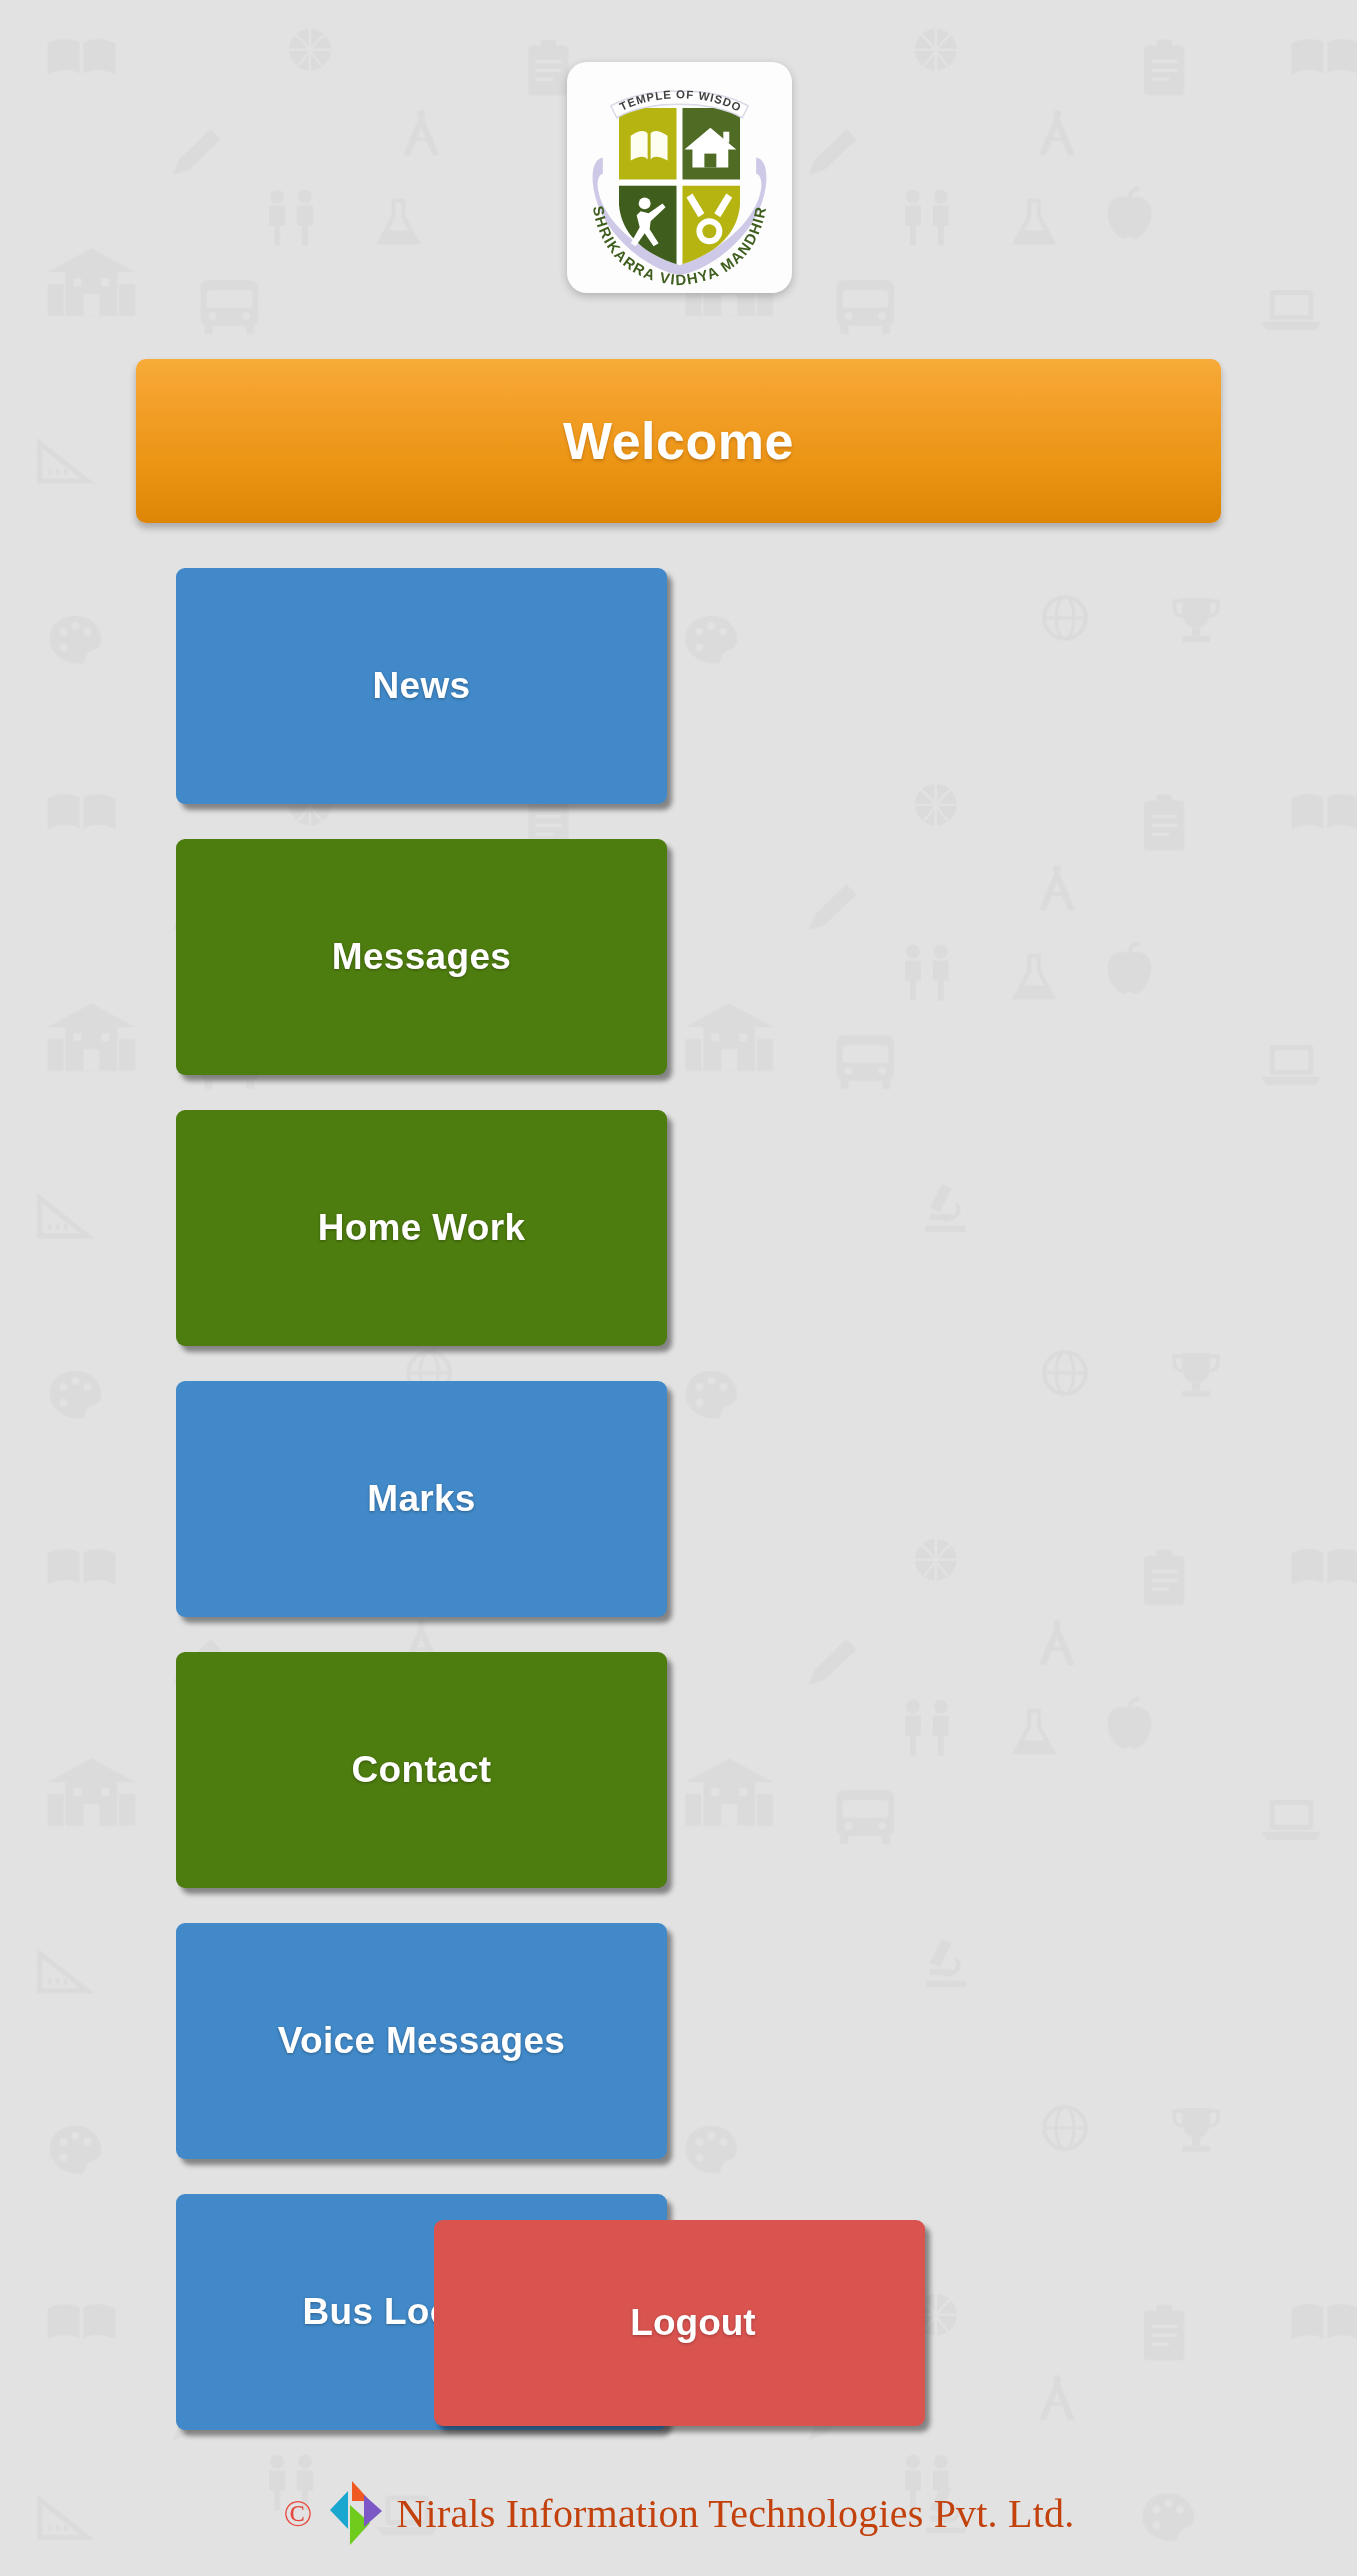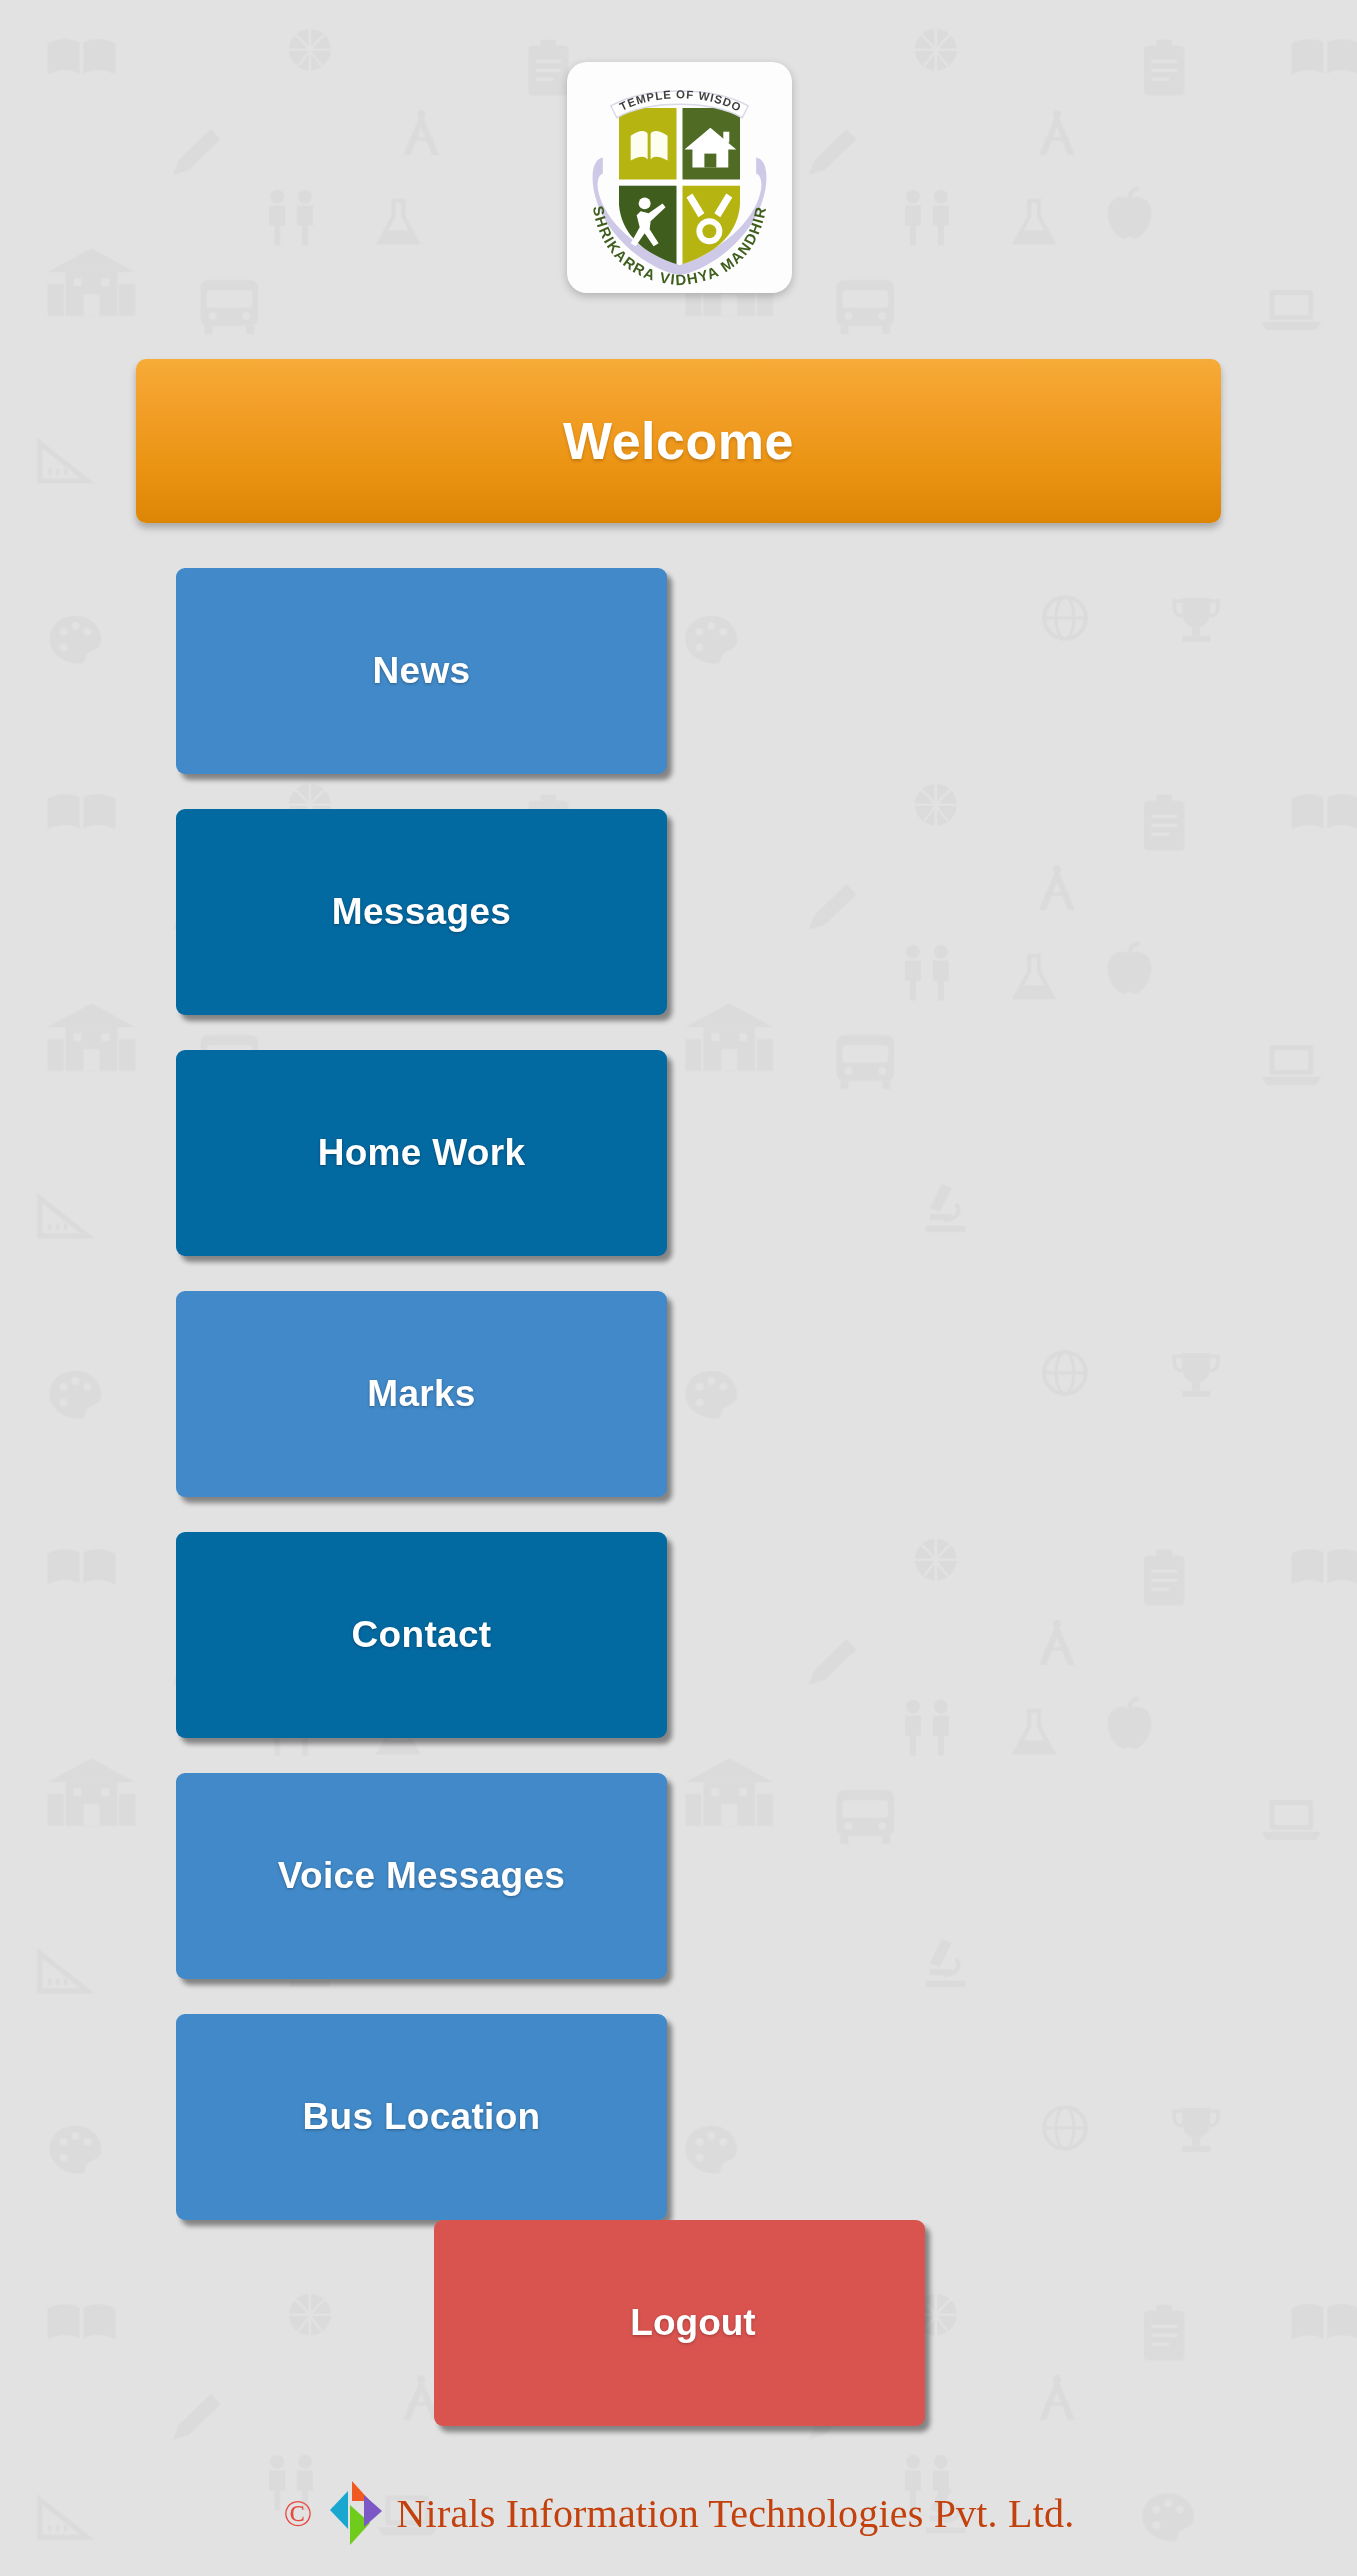--- a/index.html
+++ b/index.html
@@ -77,36 +77,36 @@
     position:absolute;
     left:176px;
     top:568px;
     width:1017px;
     display:flex;
     flex-wrap:wrap;
     gap:35px 36px;
   }
   .tile {
     width:491px;
-    height:206px;
+    height:236px;
     border-radius:9px;
     display:flex;
     align-items:center;
     justify-content:center;
     color:#ffffff;
     font-size:37px;
     font-weight:bold;
     letter-spacing:0.3px;
     text-shadow:0 1px 3px rgba(0,0,0,0.30);
     box-shadow:5px 6px 5px rgba(0,0,0,0.42);
     cursor:pointer;
     user-select:none;
   }
   .tile.blue  { background:#4189c8; }
-  .tile.green { background:#0369a1; }
+  .tile.green { background:#4d7c0f; }
 
   
   #logout-wrap {
     position:absolute;
     left:0; right:0;
     top:2220px;
     display:flex;
     justify-content:center;
   }
   #logout-button {

